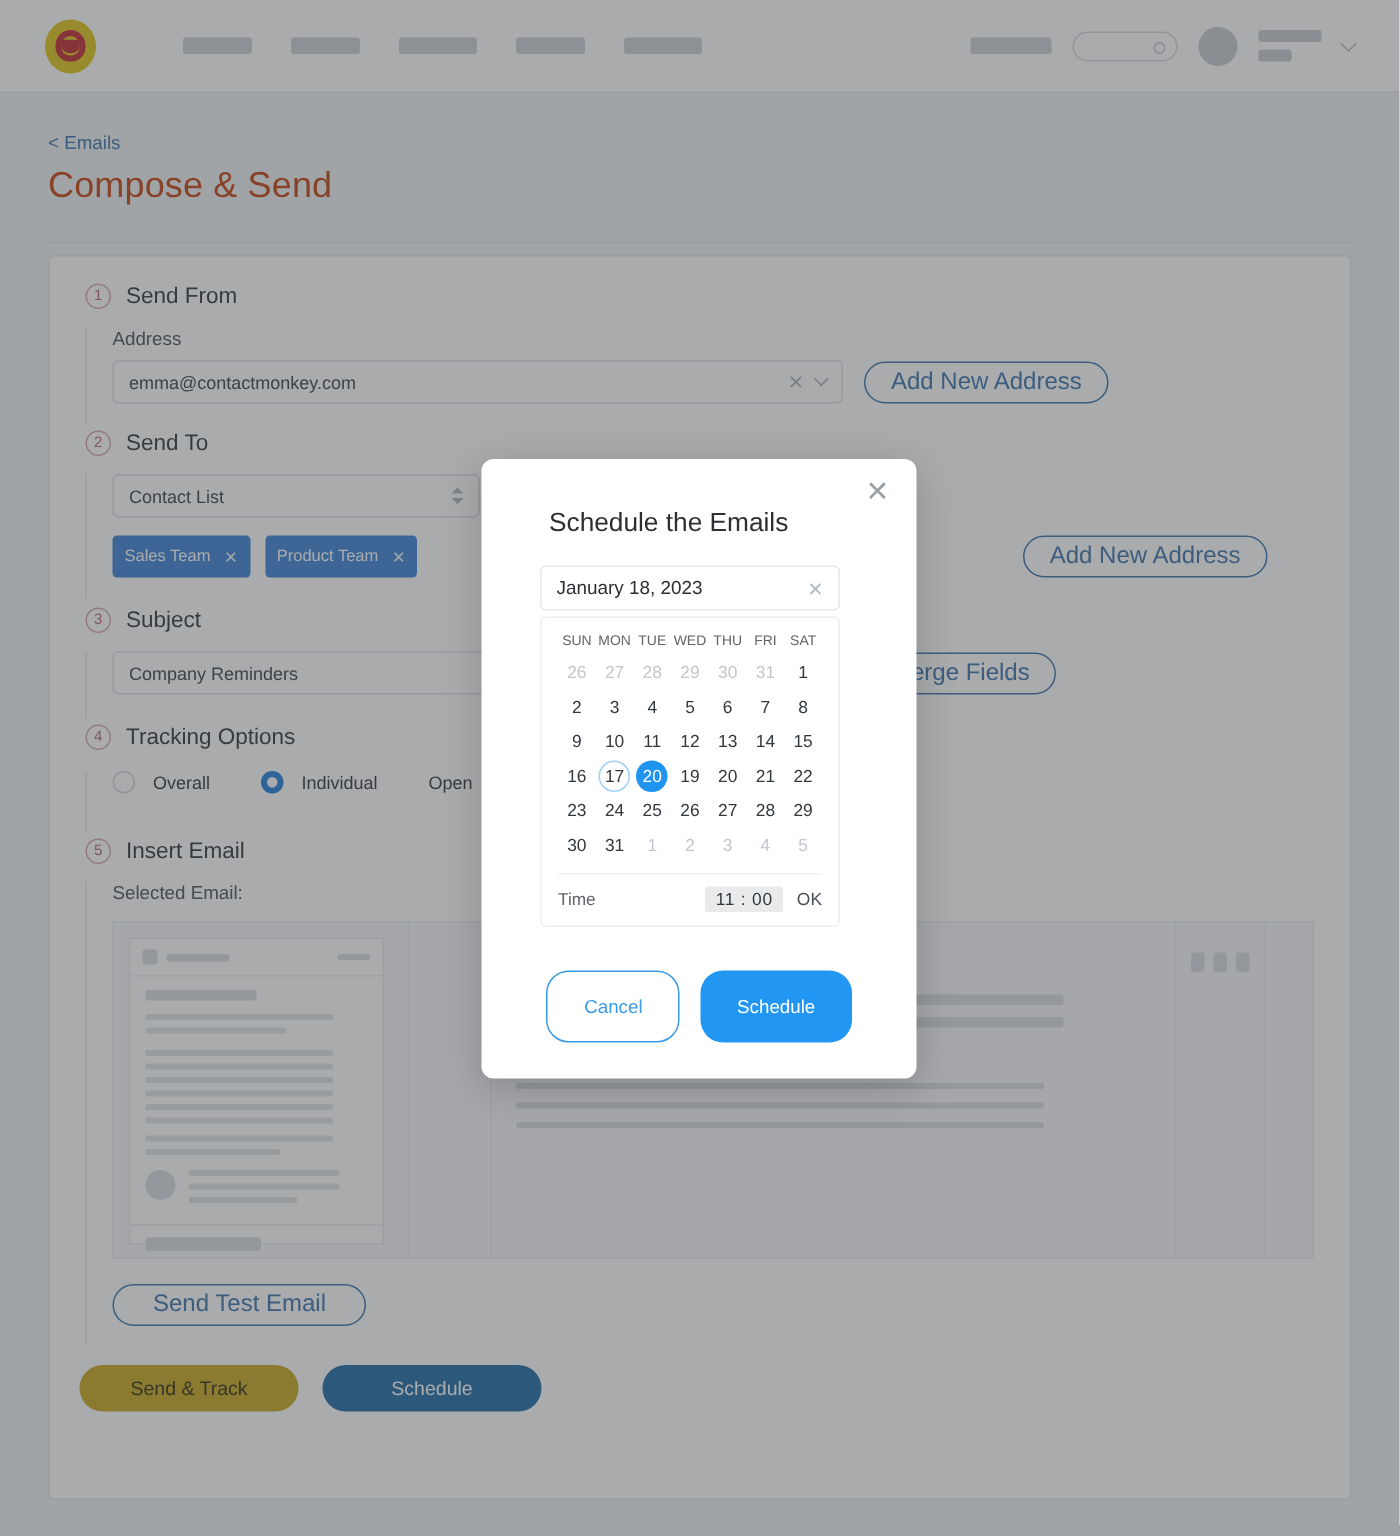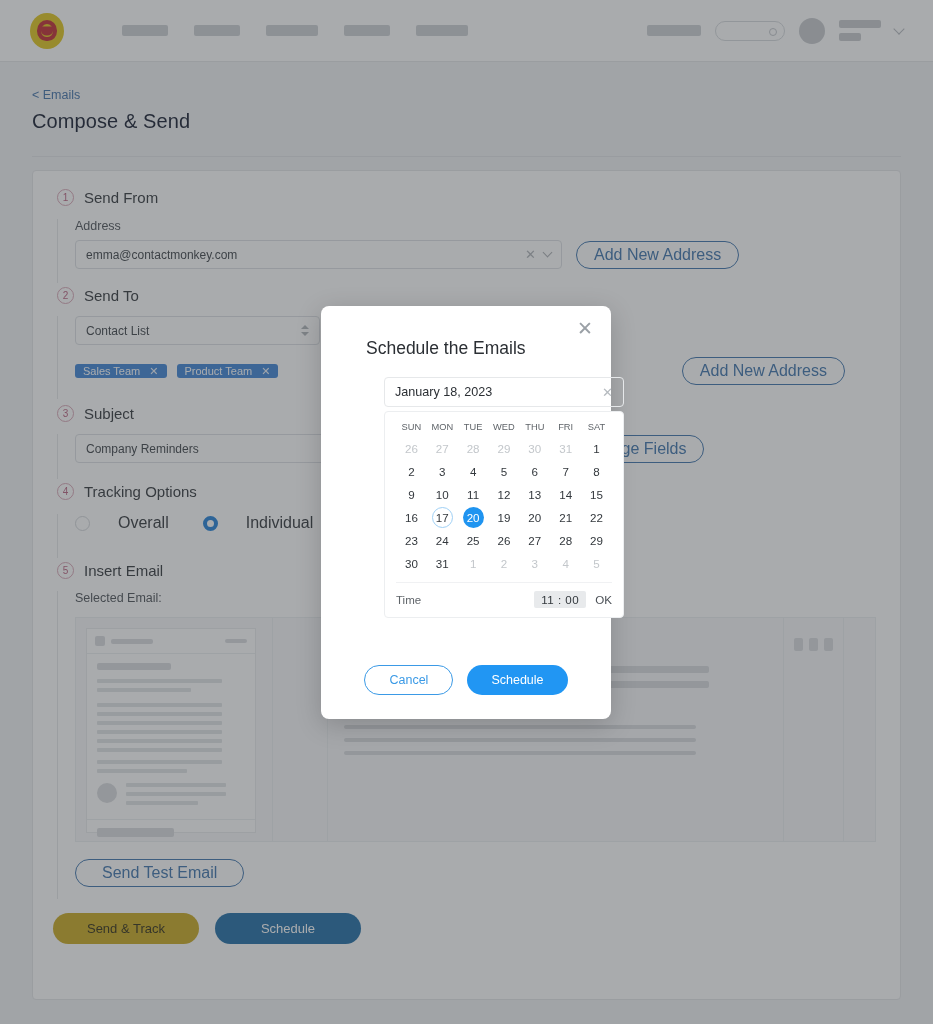--- a/index.html
+++ b/index.html
@@ -56,21 +56,21 @@
   .ul2 { width: 22px; height: 8px; background: #c6c9cd; border-radius: 2px; }
   .chev-down {
     width: 8px; height: 8px; border-right: 1.6px solid #b6b9be;
     border-bottom: 1.6px solid #b6b9be; transform: rotate(45deg); margin-top: -4px;
   }
 
   
   .page-head { position: absolute; top: 62px; left: 0; right: 0; padding: 26px 32px 0 32px; }
   .breadcrumb { font-size: 12.5px; color: #3d6fa8; }
   .page-title {
-    font-size: 20px; color: #0f172a; margin-top: 8px; font-weight: 400;
+    font-size: 24px; color: #c2410c; margin-top: 8px; font-weight: 400;
     letter-spacing: .1px;
   }
   .head-rule { margin-top: 23px; height: 1px; background: #e2e4e7; }
 
   
   .card {
     position: absolute; top: 170px; left: 32px; right: 32px; bottom: 24px;
     background: #ffffff; border: 1px solid #e3e5e8; border-radius: 4px;
   }
   .section { padding-left: 24px; position: relative; }
@@ -99,26 +99,26 @@
     height: 28px; border: 1px solid #3b72ab; border-radius: 14px;
     color: #3b72ab; background: #fff; font-size: 16px;
     display: inline-flex; align-items: center; padding: 0 17px; white-space: nowrap;
   }
   .stepper {
     display:flex; flex-direction:column; gap:3px; margin-left:auto;
   }
   .st-up { width:0;height:0;border-left:4px solid transparent;border-right:4px solid transparent;border-bottom:4px solid #b0b4b9; }
   .st-dn { width:0;height:0;border-left:4px solid transparent;border-right:4px solid transparent;border-top:4px solid #b0b4b9; }
   .tag {
-    height: 14px; background: #3b82d6; color: #fff; border-radius: 3px;
+    height: 28px; background: #3b82d6; color: #fff; border-radius: 3px;
     font-size: 11px; display: inline-flex; align-items: center; gap: 9px;
     padding: 0 8px;
   }
   .tag .tx { opacity: .9; }
-  .radio-row { display: flex; align-items: center; gap: 28px; font-size: 16px; color: #2f3338; }
+  .radio-row { display: flex; align-items: center; gap: 12px; font-size: 12px; color: #2f3338; }
   .radio {
     width: 15px; height: 15px; border-radius: 50%; border: 1.6px solid #d2d5d9; flex:none;
   }
   .radio.on {
     border: 4.5px solid #1f7fd8; background: #fff;
   }
 
   
   .preview {
     margin-top: 12px; height: 225px; background: #f7f8f9;
@@ -150,21 +150,21 @@
   }
   .modal-close {
     position: absolute; right: 16px; top: 13px; width: 20px; height: 20px;
     color: #9aa0a6; font-size: 19px; line-height: 20px; text-align: center;
     cursor: pointer;
   }
   .modal-title {
     position: absolute; left: 45px; top: 32px;
     font-size: 17.5px; color: #2b2f34; font-weight: 400;
   }
-  .dp-wrap { position: absolute; left: 63px; top: 71px; width: 240px; }
+  .dp-wrap { position: absolute; left: 39px; top: 71px; width: 200px; }
   .dp-text {
     height: 30px; border: 1px solid #e6e8ea; border-radius: 4px;
     display: flex; align-items: center; padding: 0 10px;
     font-size: 12.6px; color: #2b2f34;
   }
   .dp-text .dv { flex: 1; }
   .dp-text .dx { color: #b5babf; font-size: 13px; }
   .dp-panel {
     margin-top: 4px; border: 1px solid #eceef0; border-radius: 4px;
     background: #fff; padding: 10px 11px 9px 11px;
@@ -205,21 +205,21 @@
   .time-chip {
     margin-left: auto; background: #e8eaec; border-radius: 2px;
     padding: 2px 7px; font-size: 11.6px; color: #33383d; letter-spacing: .5px;
   }
   .ok-btn { margin-left: 9px; font-size: 11.6px; color: #4a4f55; }
   .modal-actions {
     position: absolute; left: 0; right: 0; bottom: 24px;
     display: flex; justify-content: center; gap: 14px;
   }
   .m-btn {
-    height: 30px; border-radius: 15px; font-size: 12.5px;
+    height: 48px; border-radius: 15px; font-size: 12.5px;
     display: inline-flex; align-items: center; justify-content: center;
     padding: 0 24px;
   }
   .m-cancel { border: 1px solid #3b9ae6; color: #3b9ae6; background: #fff; }
   .m-schedule { background: #2196f3; color: #fff; border: none; }
 </style>
 </head>
 <body>
 
 <div id="root">

